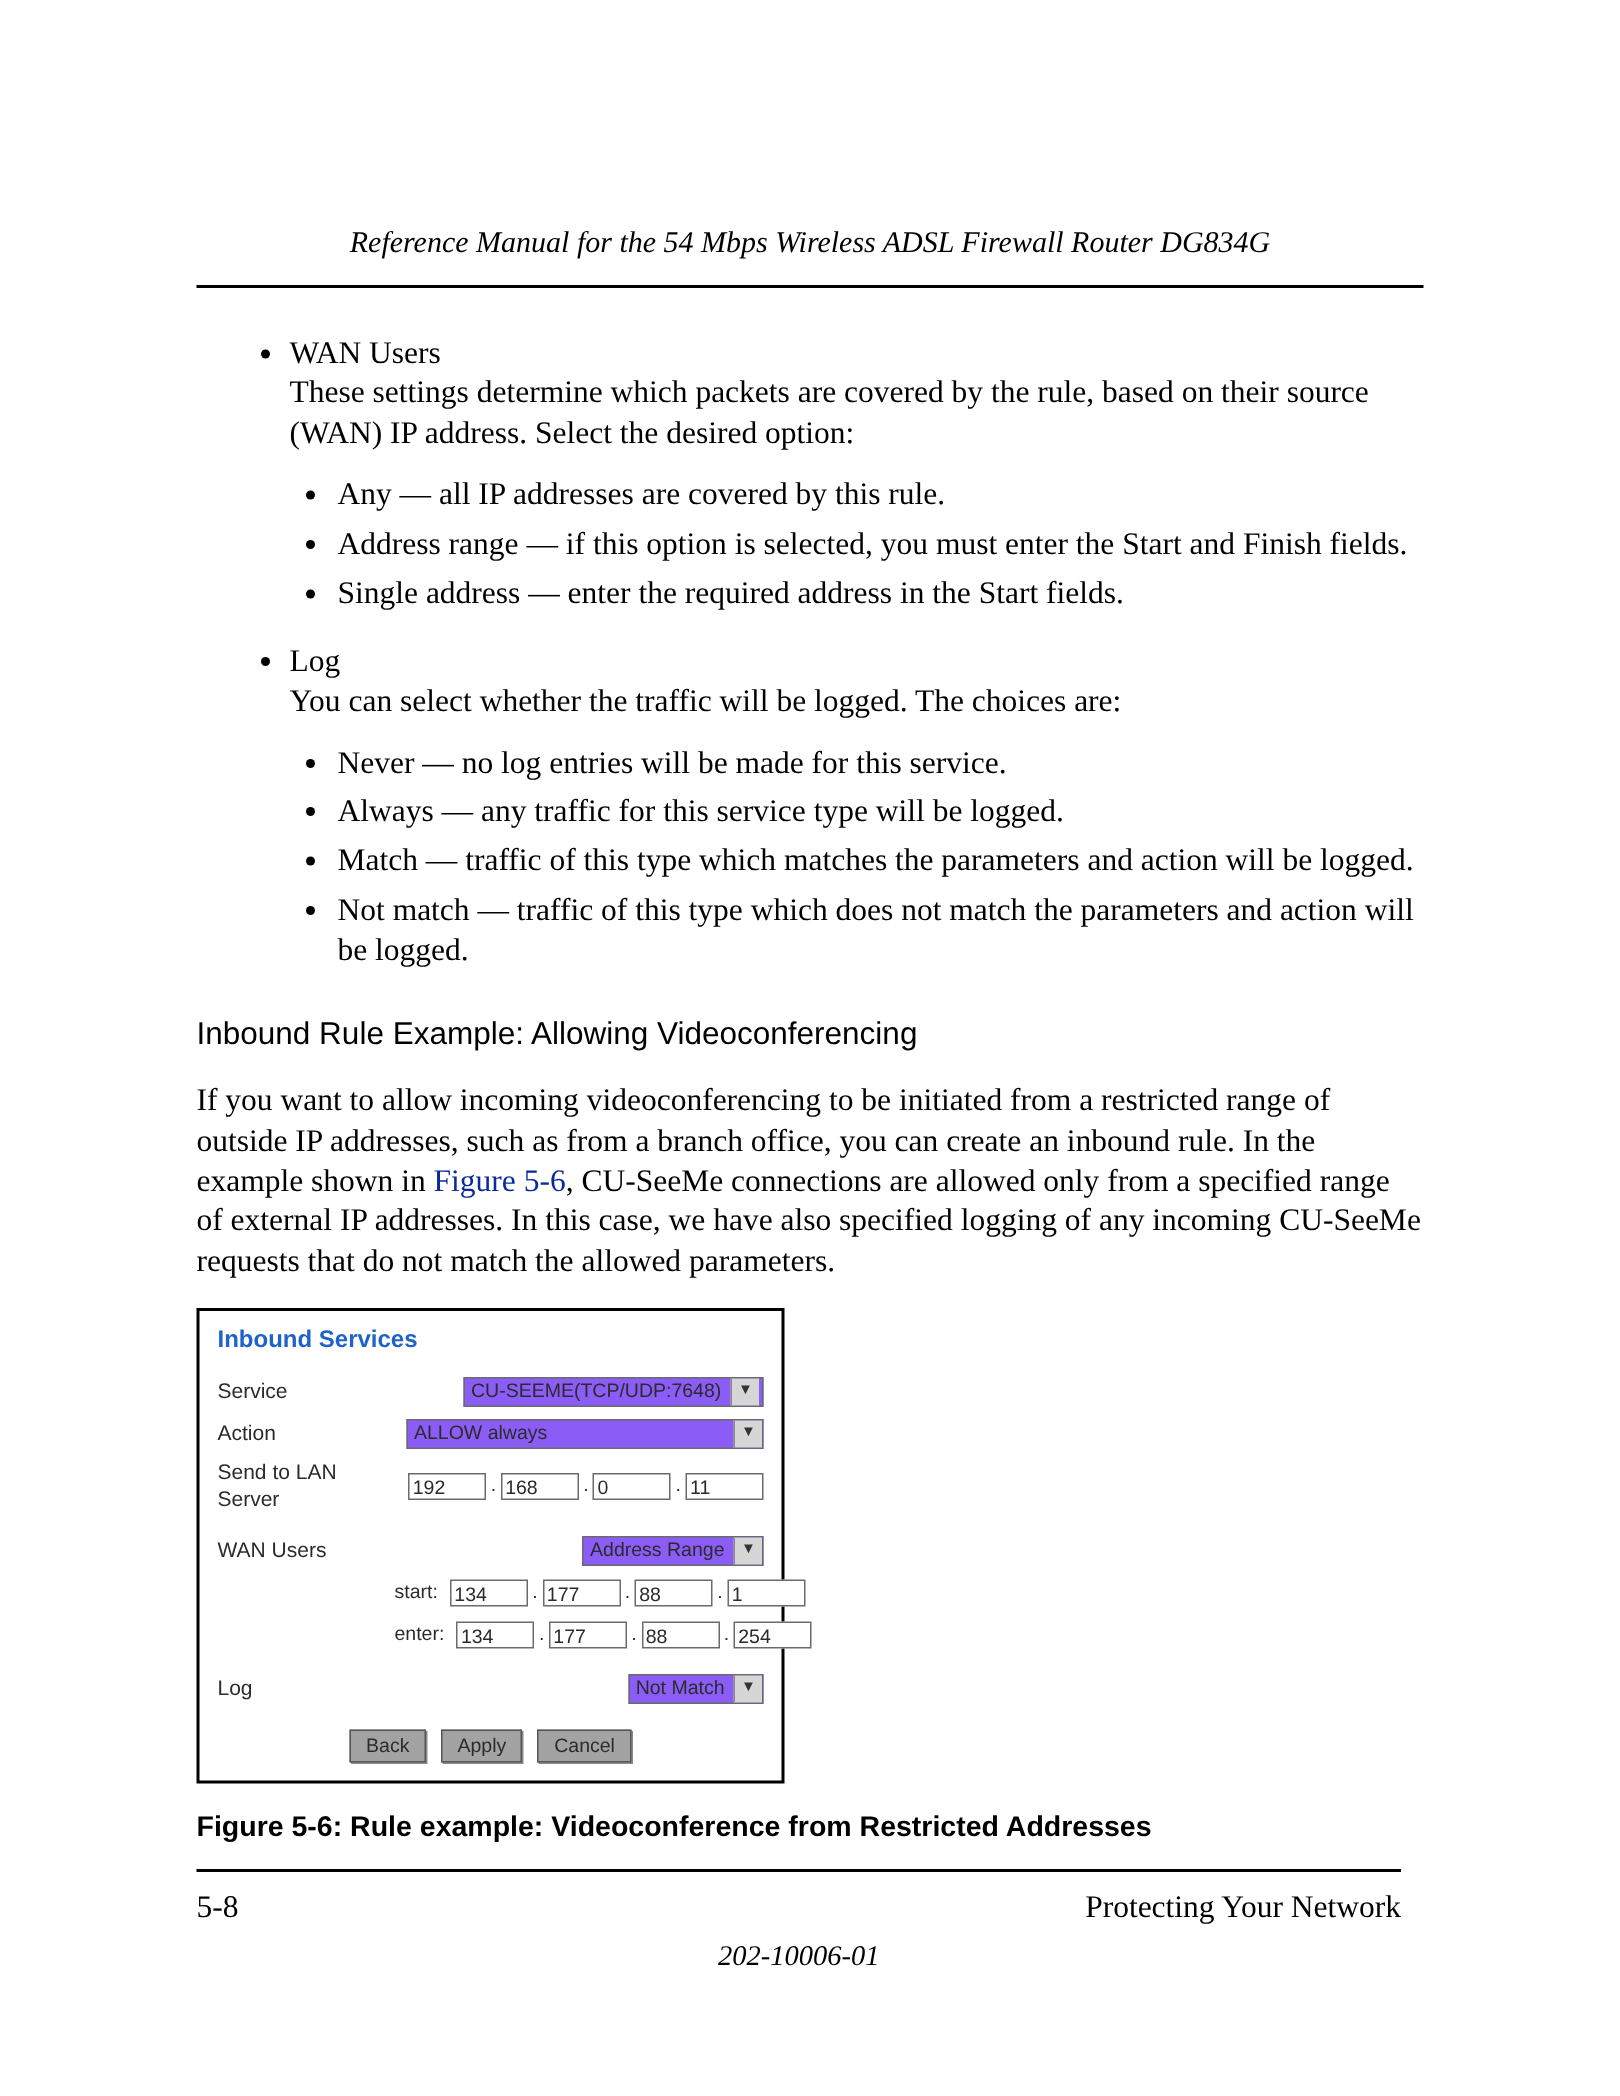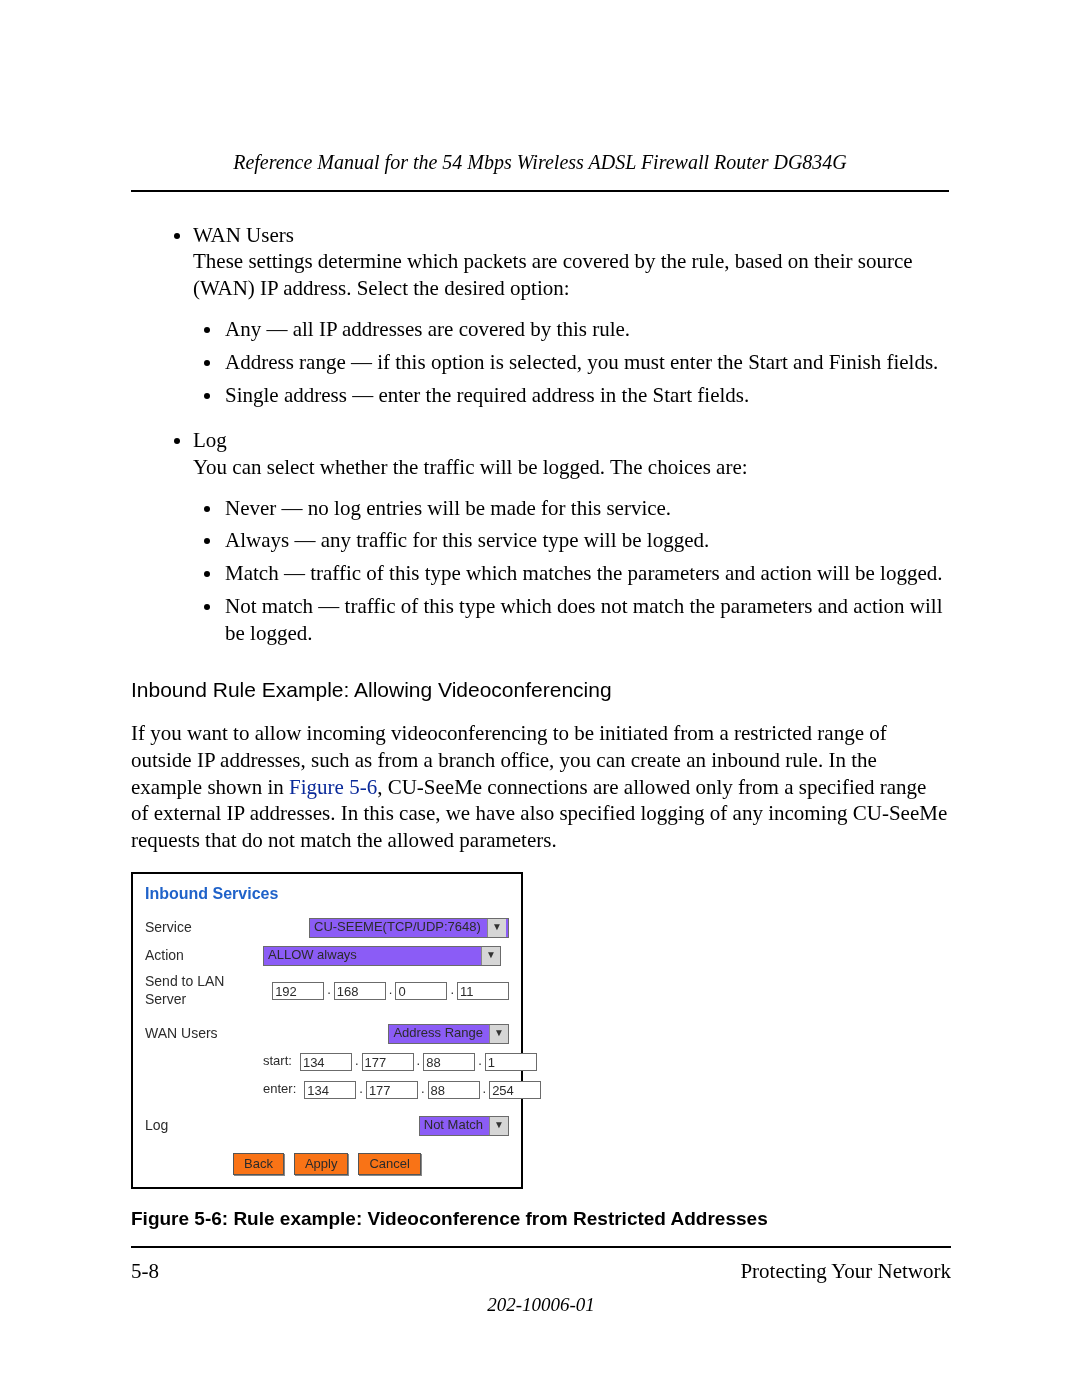--- a/index.html
+++ b/index.html
@@ -142,29 +142,29 @@
     text-align: right;
   }
   .btn-row {
     display: flex;
     gap: 10px;
     justify-content: center;
     margin-top: 16px;
   }
   .faux-btn {
     border: 1px solid #555;
-    background: #f97316;
+    background: #a3a3a3;
     font-size: 13px;
     padding: 2px 10px;
     box-shadow: 1px 1px 0 #888;
   }
   
   .footer {
     position: absolute;
-    left: 131px; right: 129px;
+    left: 131px; right: 146px;
     bottom: 80px;
     margin-top: 16px;
   }
   .footer .rule {
     border-top: 2px solid #000;
     margin-bottom: 10px;
   }
   .footer-line {
     display: flex;
     justify-content: space-between;
@@ -221,21 +221,21 @@
       <div class="ctl">
         <div class="faux-select" style="width:200px">
           <span class="sel-text">CU-SEEME(TCP/UDP:7648)</span>
           <span class="sel-btn">▼</span>
         </div>
       </div>
     </div>
 
     <div class="form-row">
       <div class="lab">Action</div>
-      <div class="ctl" style="justify-content:flex-start">
+      <div class="ctl" style="justify-content:flex-end">
         <div class="faux-select" style="width:238px">
           <span class="sel-text" style="flex:1;text-align:left">ALLOW always</span>
           <span class="sel-btn">▼</span>
         </div>
       </div>
     </div>
 
     <div class="form-row">
       <div class="lab">Send to LAN Server</div>
       <div class="ctl">

